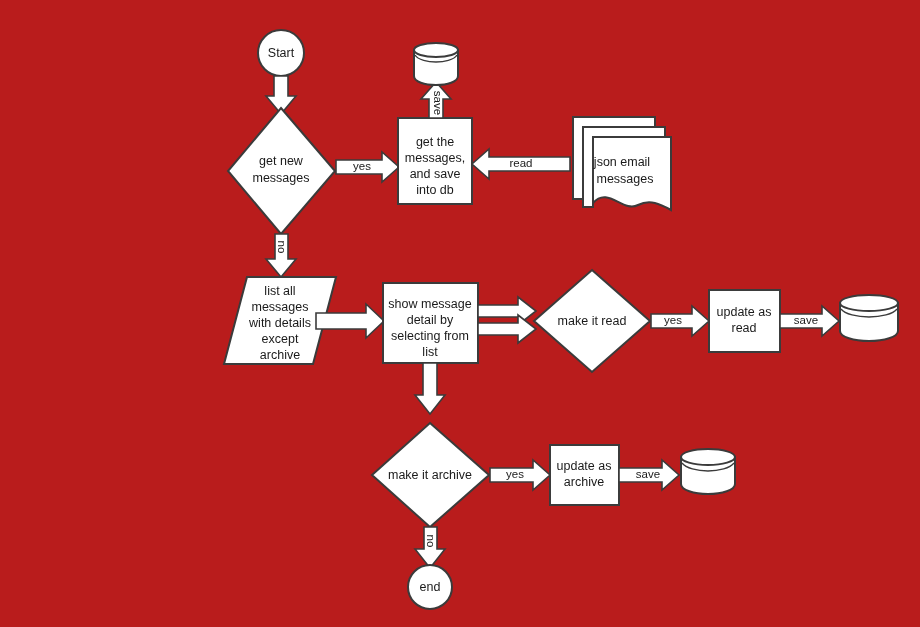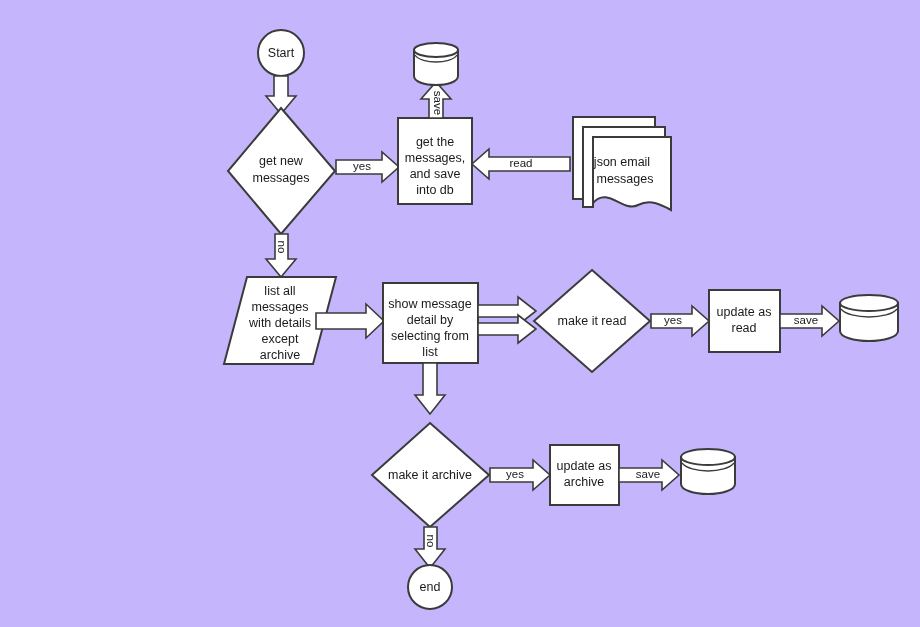--- a/index.html
+++ b/index.html
@@ -10,21 +10,21 @@
   body {
     width: 920px;
     height: 627px;
     overflow: hidden;
     font-family: "Liberation Sans", sans-serif;
   }
   #diagram-root {
     position: relative;
     width: 920px;
     height: 627px;
-    background: #c4b5fd;
+    background: #b91c1c;
   }
   svg#flowchart {
     display: block;
     width: 920px;
     height: 627px;
   }
   .shape-stroke {
     fill: #ffffff;
     stroke: #3b3b3b;
     stroke-width: 2;

